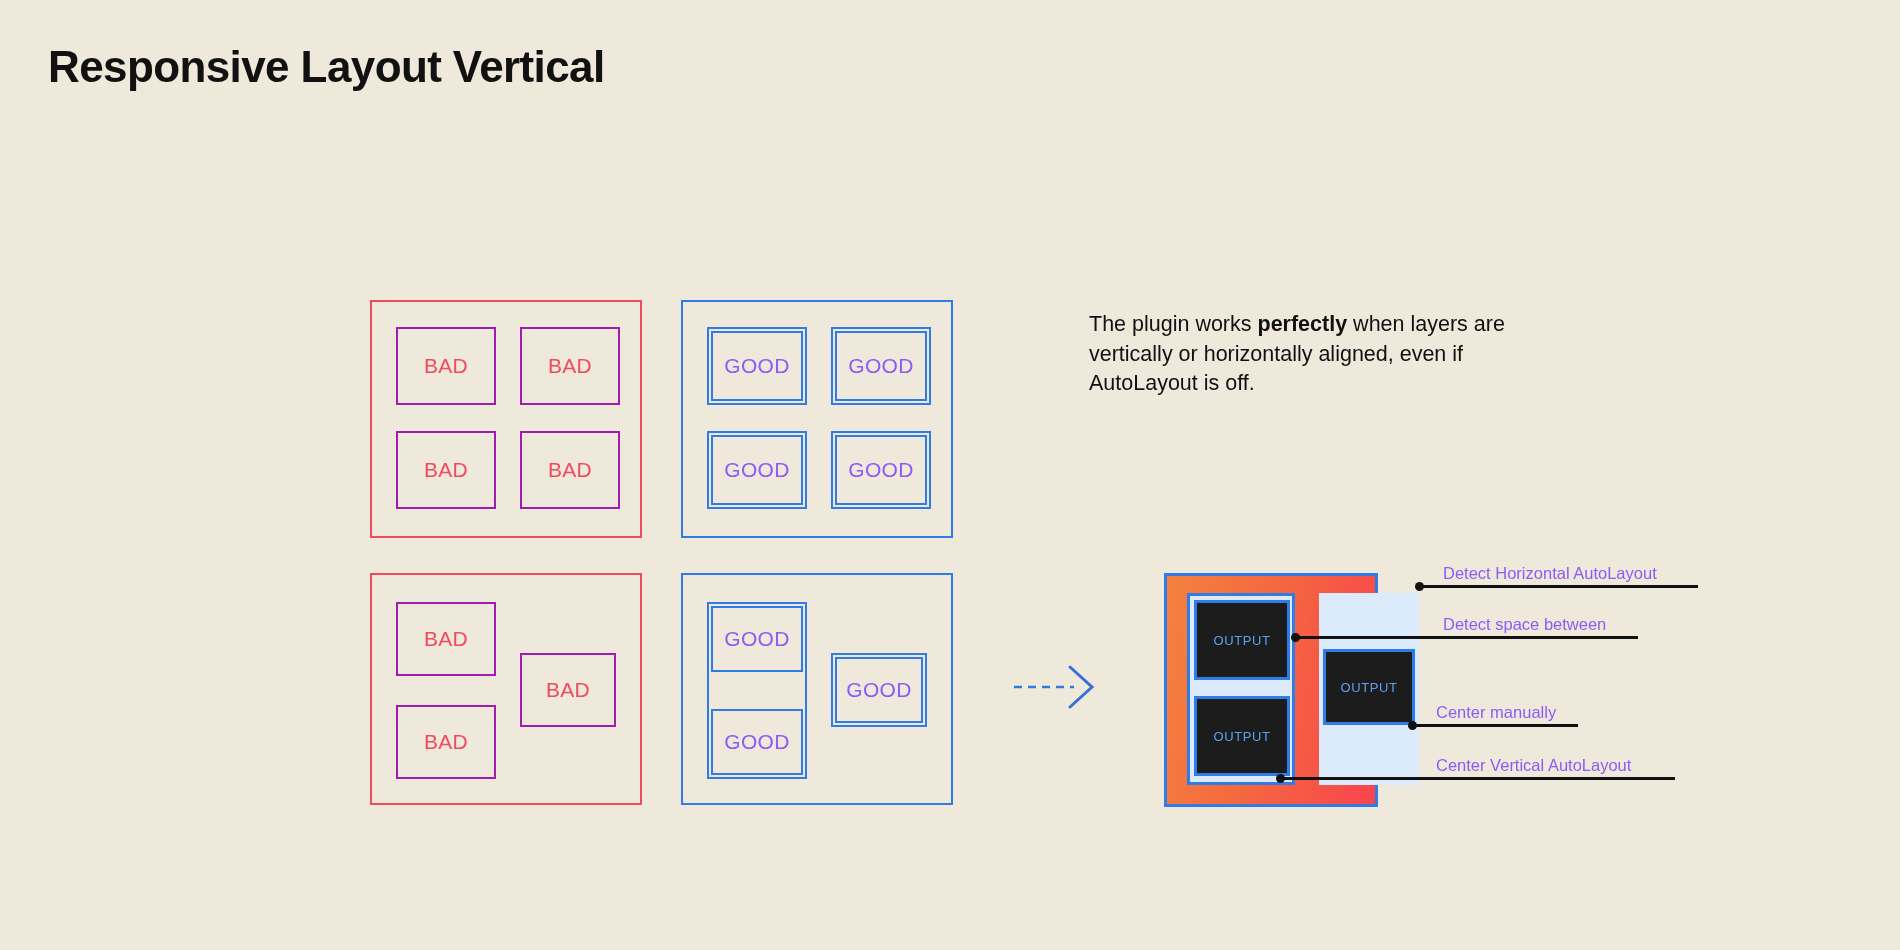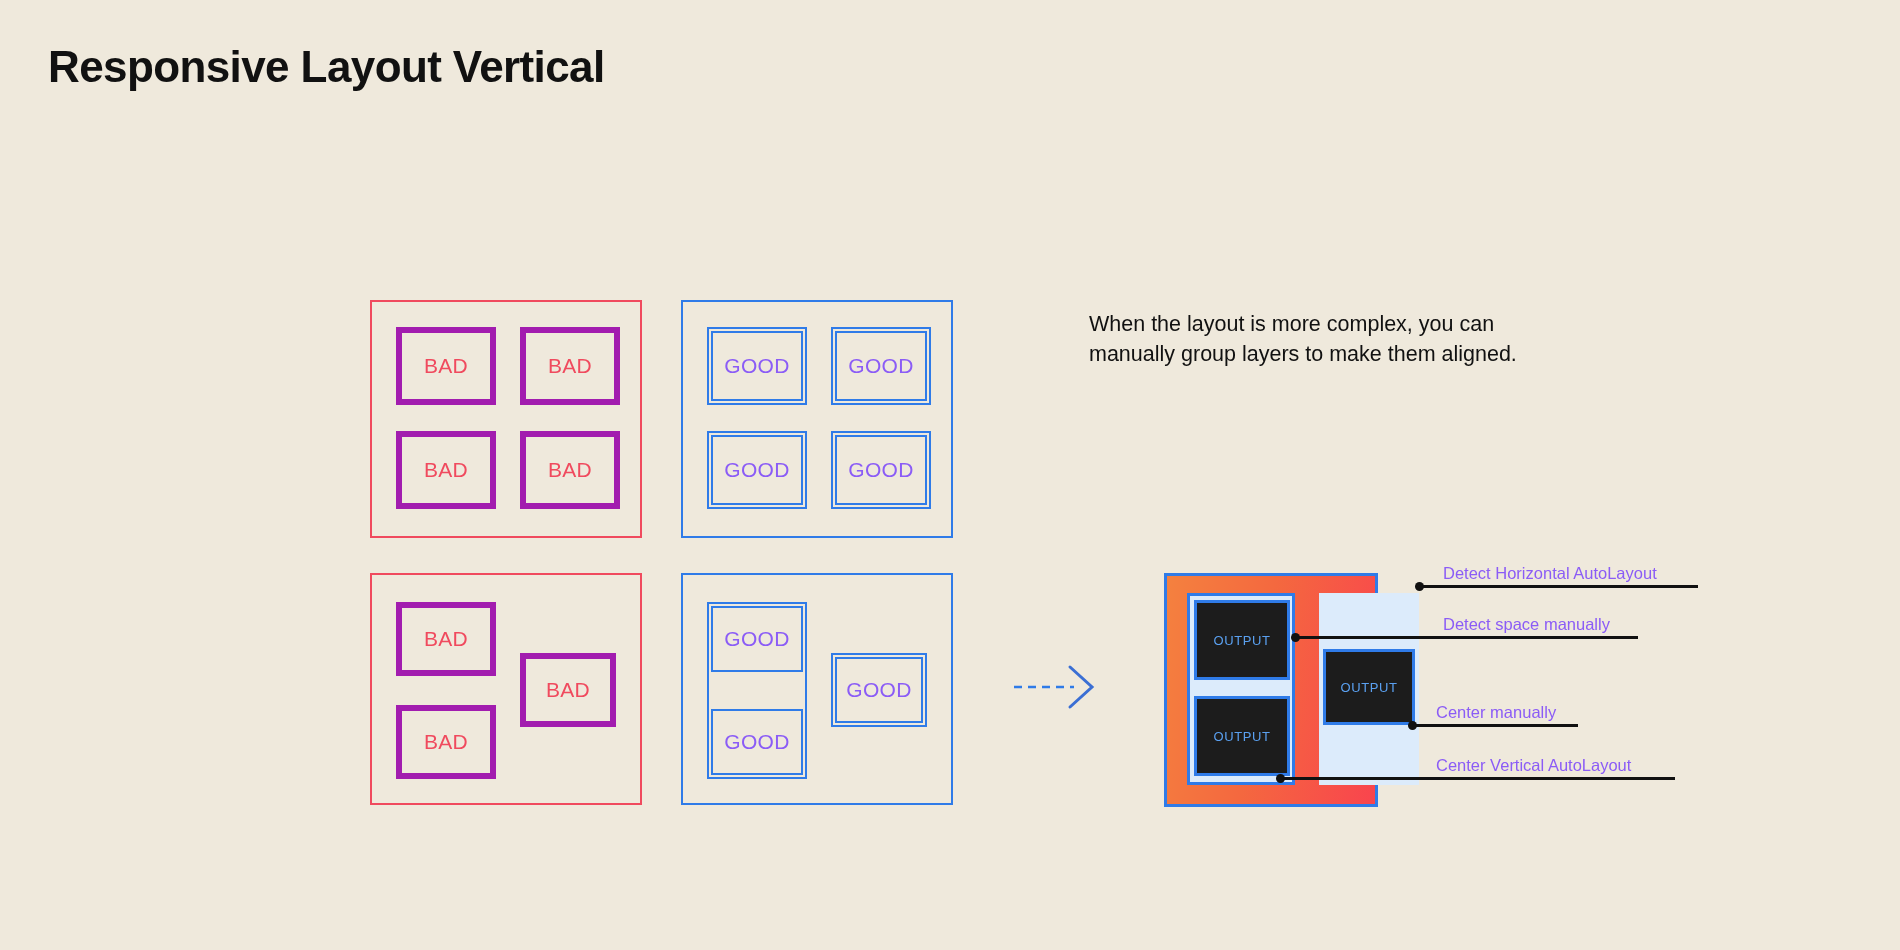--- a/index.html
+++ b/index.html
@@ -39,21 +39,21 @@
   .cell {
     position: absolute;
     box-sizing: border-box;
     display: flex;
     align-items: center;
     justify-content: center;
     font-size: 21px;
     letter-spacing: 0.3px;
   }
   .cell.bad {
-    border: 6px solid #a21caf;
+    border: 2px solid #a21caf;
     color: #F04A5E;
   }
   .cell.good {
     border: 2px solid #2F7BE8;
     color: #8b5cf6;
   }
   
   .group {
     position: absolute;
     box-sizing: border-box;
@@ -199,21 +199,21 @@
 </div>
 
 <div id="flow-arrow" style="left:1012px; top:662px;">
   <svg width="90" height="50" viewBox="0 0 90 50">
     <line x1="2" y1="25" x2="62" y2="25" stroke="#2F7BE8" stroke-width="2.5" stroke-dasharray="8 6" stroke-linecap="butt"></line>
     <polyline points="58,5 80,25 58,45" fill="none" stroke="#3B6FD4" stroke-width="3" stroke-linecap="round" stroke-linejoin="miter"></polyline>
   </svg>
 </div>
 
 <div id="copy">
-  <p>When the layout is more complex, you can manually group layers to make them aligned.</p>
+  <p><span>The plugin works </span><b>perfectly</b><span> when layers are vertically or horizontally aligned, even if AutoLayout is off.</span></p>
 </div>
 
 <div id="mock">
 
   <div class="mock-col bordered" style="left:20px; top:17px; width:108px; height:192px;">
     <div class="out-box" style="left:4px; top:4px; width:96px; height:80px;">
       <span>OUTPUT</span>
     </div>
     <div class="out-box" style="left:4px; top:100px; width:96px; height:80px;">
       <span>OUTPUT</span>
@@ -229,21 +229,21 @@
 
 <div class="callout">
   <div class="callout-dot" style="left:1415px; top:582px;"></div>
   <div class="callout-line" style="left:1420px; top:585px; width:278px;"></div>
   <div class="callout-label" style="left:1443px; top:564px;">Detect Horizontal AutoLayout</div>
 </div>
 
 <div class="callout">
   <div class="callout-dot" style="left:1291px; top:633px;"></div>
   <div class="callout-line" style="left:1296px; top:636px; width:342px;"></div>
-  <div class="callout-label" style="left:1443px; top:615px;">Detect space manually</div>
+  <div class="callout-label" style="left:1443px; top:615px;">Detect space between</div>
 </div>
 
 <div class="callout">
   <div class="callout-dot" style="left:1408px; top:721px;"></div>
   <div class="callout-line" style="left:1413px; top:724px; width:165px;"></div>
   <div class="callout-label" style="left:1436px; top:703px;">Center manually</div>
 </div>
 
 <div class="callout">
   <div class="callout-dot" style="left:1276px; top:774px;"></div>

